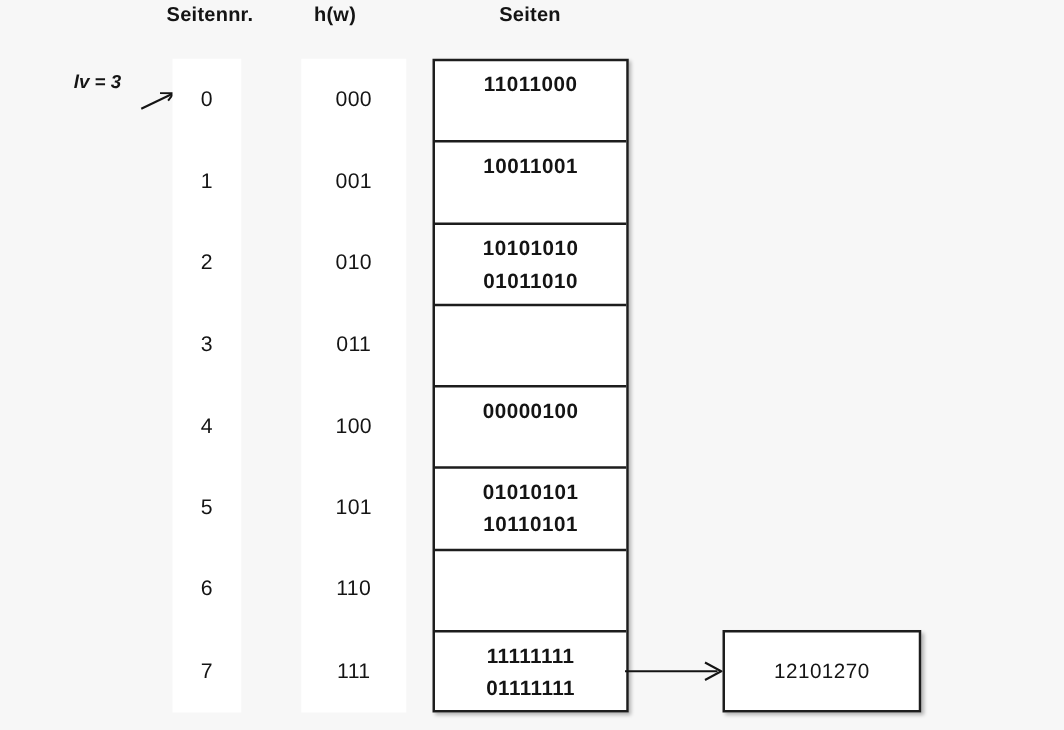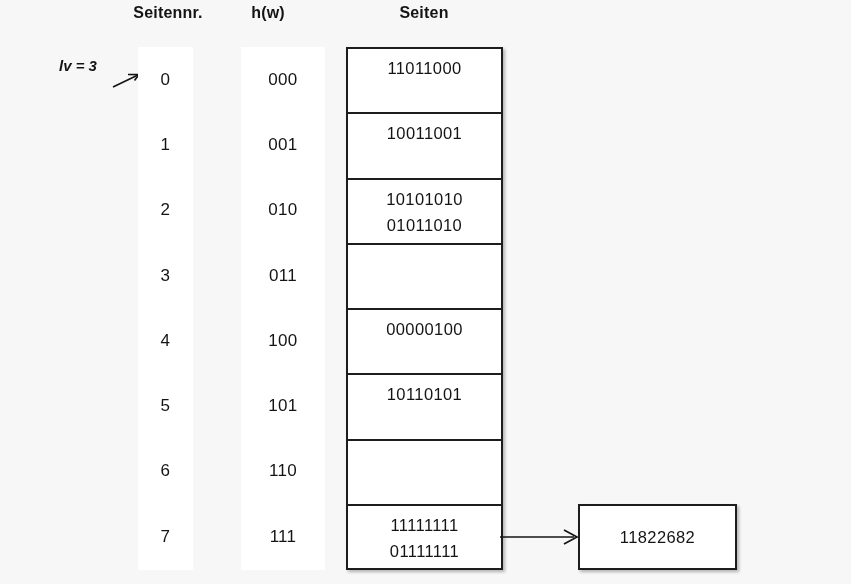--- a/index.html
+++ b/index.html
@@ -104,20 +104,21 @@
   }
   .page-cell {
     height: 65.3px;
     border-bottom: 2px solid #1d1d1d;
     box-sizing: border-box;
     display: flex;
     flex-direction: column;
     align-items: center;
     justify-content: flex-start;
     padding-top: 6px;
+    font-weight: bold;
   }
   .page-cell:last-child { border-bottom: none; border-radius: 23px; }
   .page-line {
     font-size: 16.5px;
     color: #141414;
     line-height: 26px;
     letter-spacing: 0.4px;
     white-space: nowrap;
   }
 
@@ -198,31 +199,32 @@
       </div>
       <div class="page-cell">
         <div class="page-line">10101010</div>
         <div class="page-line">01011010</div>
       </div>
       <div class="page-cell"></div>
       <div class="page-cell">
         <div class="page-line">00000100</div>
       </div>
       <div class="page-cell">
+        <div class="page-line">01010101</div>
         <div class="page-line">10110101</div>
       </div>
       <div class="page-cell"></div>
       <div class="page-cell">
         <div class="page-line">11111111</div>
         <div class="page-line">01111111</div>
       </div>
     </div>
 
   <svg id="overflow-arrow" viewBox="0 0 82 26">
     <line x1="0" y1="13" x2="74" y2="13" stroke="#141414" stroke-width="1.7"></line>
     <polyline points="64,6 77,13 64,20" fill="none" stroke="#141414" stroke-width="1.7"></polyline>
   </svg>
 
   <div id="overflow-box">
-    <div class="page-line">11822682</div>
+    <div class="page-line">12101270</div>
   </div>
 
 </div>
 
 </body></html>

